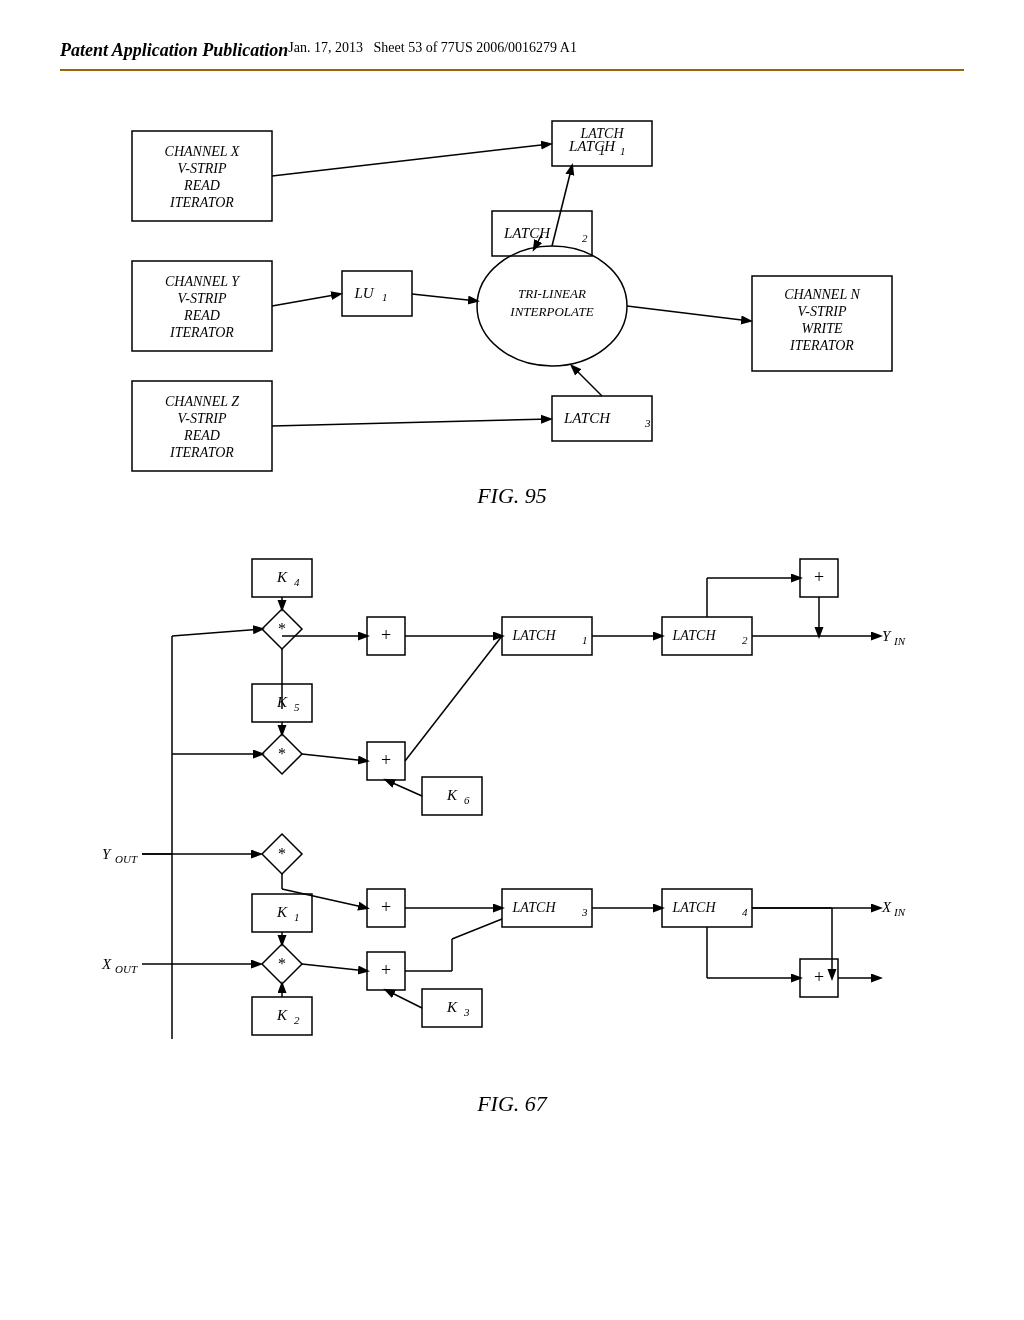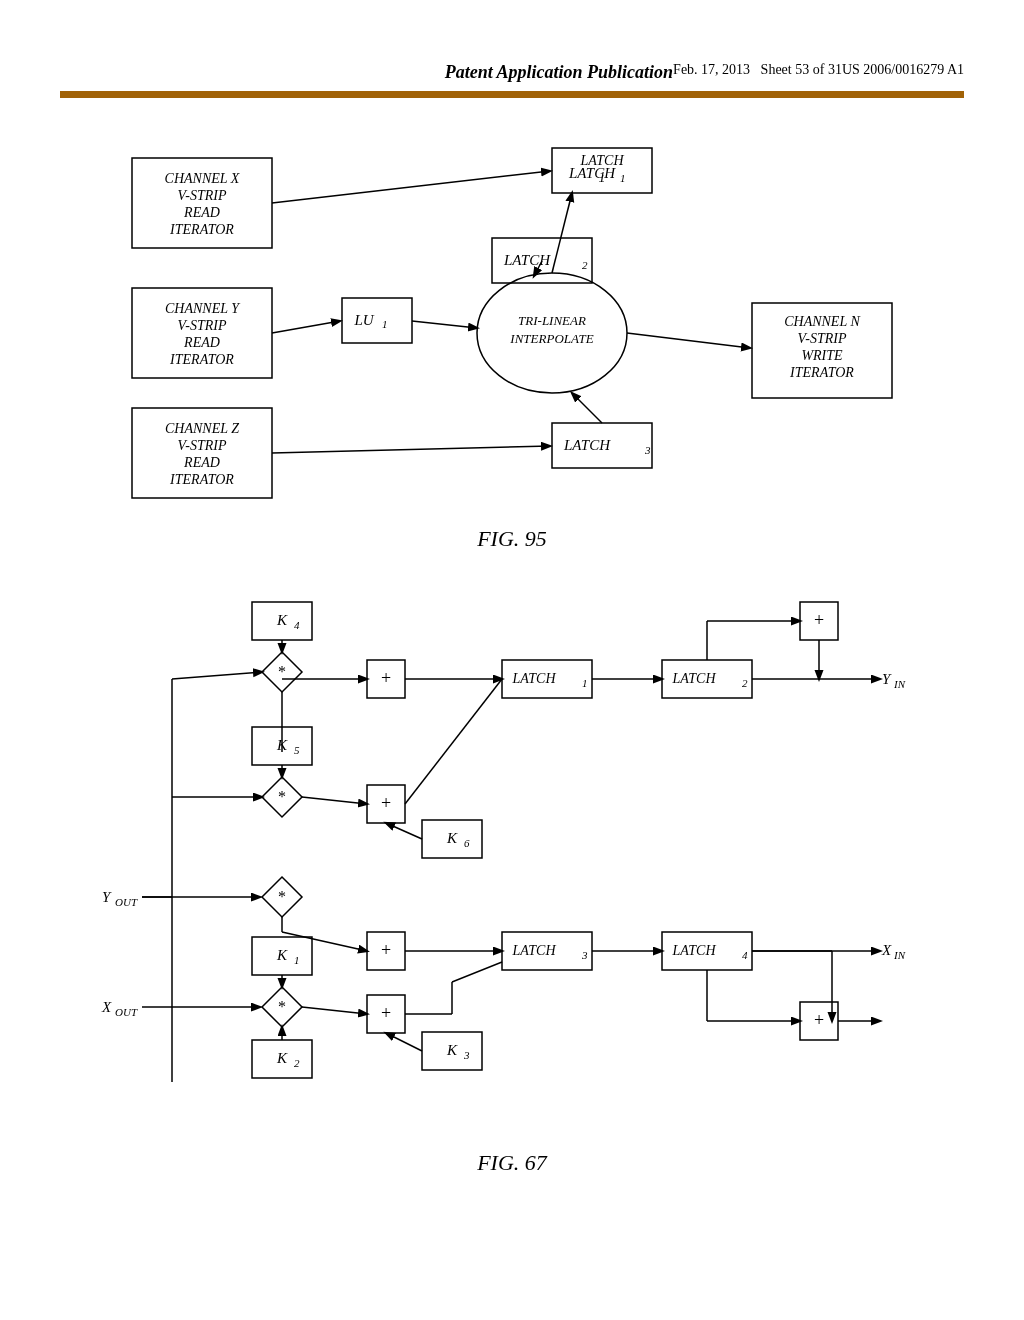--- a/index.html
+++ b/index.html
@@ -13,26 +13,25 @@
     }
     .page {
       width: 1024px;
       min-height: 1320px;
       background: #fff;
       position: relative;
       padding: 40px 60px;
     }
     .header {
       display: flex;
-      justify-content: flex-end;
+      justify-content: flex-start;
       align-items: flex-start;
       margin-bottom: 30px;
-      border-bottom: 7px solid #a16207;
+      border-bottom: 2px solid #a16207;
       padding-bottom: 8px;
-      margin-top: 22px;
     }
     .header-left {
       font-weight: bold;
       font-size: 18px;
       font-style: italic;
     }
     .header-center {
       font-size: 14px;
       text-align: center;
     }
@@ -44,37 +43,37 @@
       margin: 20px 0 10px 0;
       position: relative;
       display: flex;
       flex-direction: column;
       align-items: center;
     }
     .fig-label {
       font-style: italic;
       font-size: 22px;
       text-align: right;
-      margin-top: 18px;
+      margin-top: 2px;
       font-family: 'Times New Roman', Times, serif;
     }
     svg {
       font-family: 'Times New Roman', Times, serif;
     }
   </style>
 </head>
 <body>
 
 <div class="page">
 
   <div class="header">
     <div class="header-left">Patent Application Publication</div>
     <div class="header-center">
-      <span>Feb. 17, 2013</span>&nbsp;&nbsp;
-      <span>Sheet 53 of 31</span>
+      <span>Jan. 17, 2013</span>&nbsp;&nbsp;
+      <span>Sheet 53 of 77</span>
     </div>
     <div class="header-right">US 2006/0016279 A1</div>
   </div>
 
   <div class="diagram-section">
     <svg width="880" height="380" viewBox="0 0 880 380">
 
       <rect x="60" y="30" width="140" height="90" fill="none" stroke="#000" stroke-width="1.5"></rect>
       <text x="130" y="55" text-anchor="middle" font-style="italic" font-size="14">CHANNEL X</text>
       <text x="130" y="72" text-anchor="middle" font-style="italic" font-size="14">V-STRIP</text>

